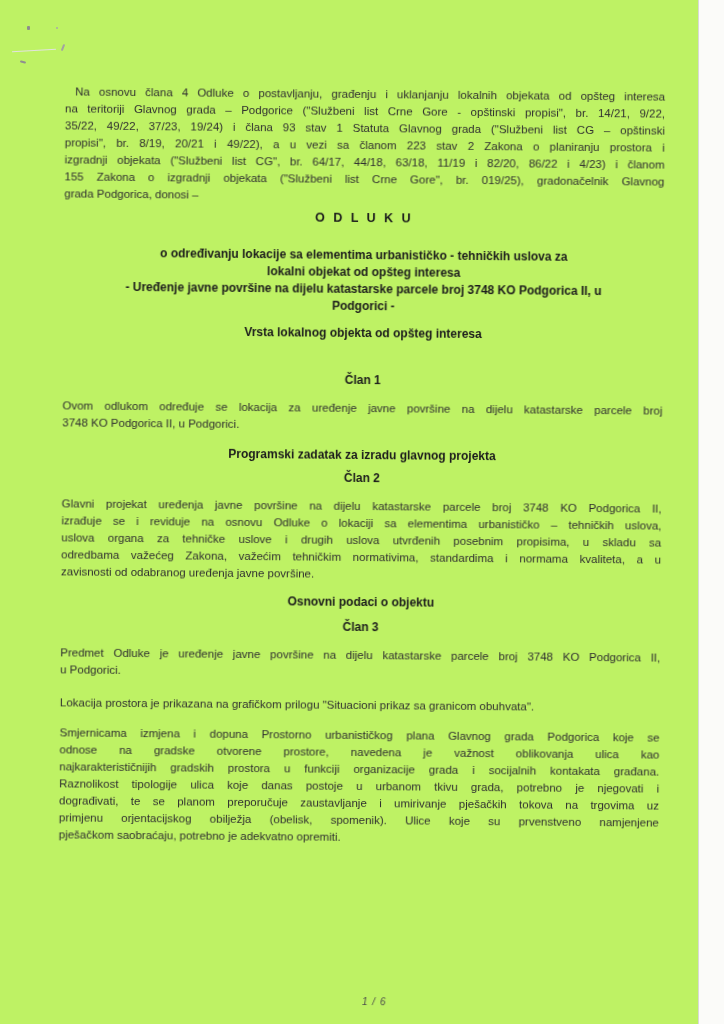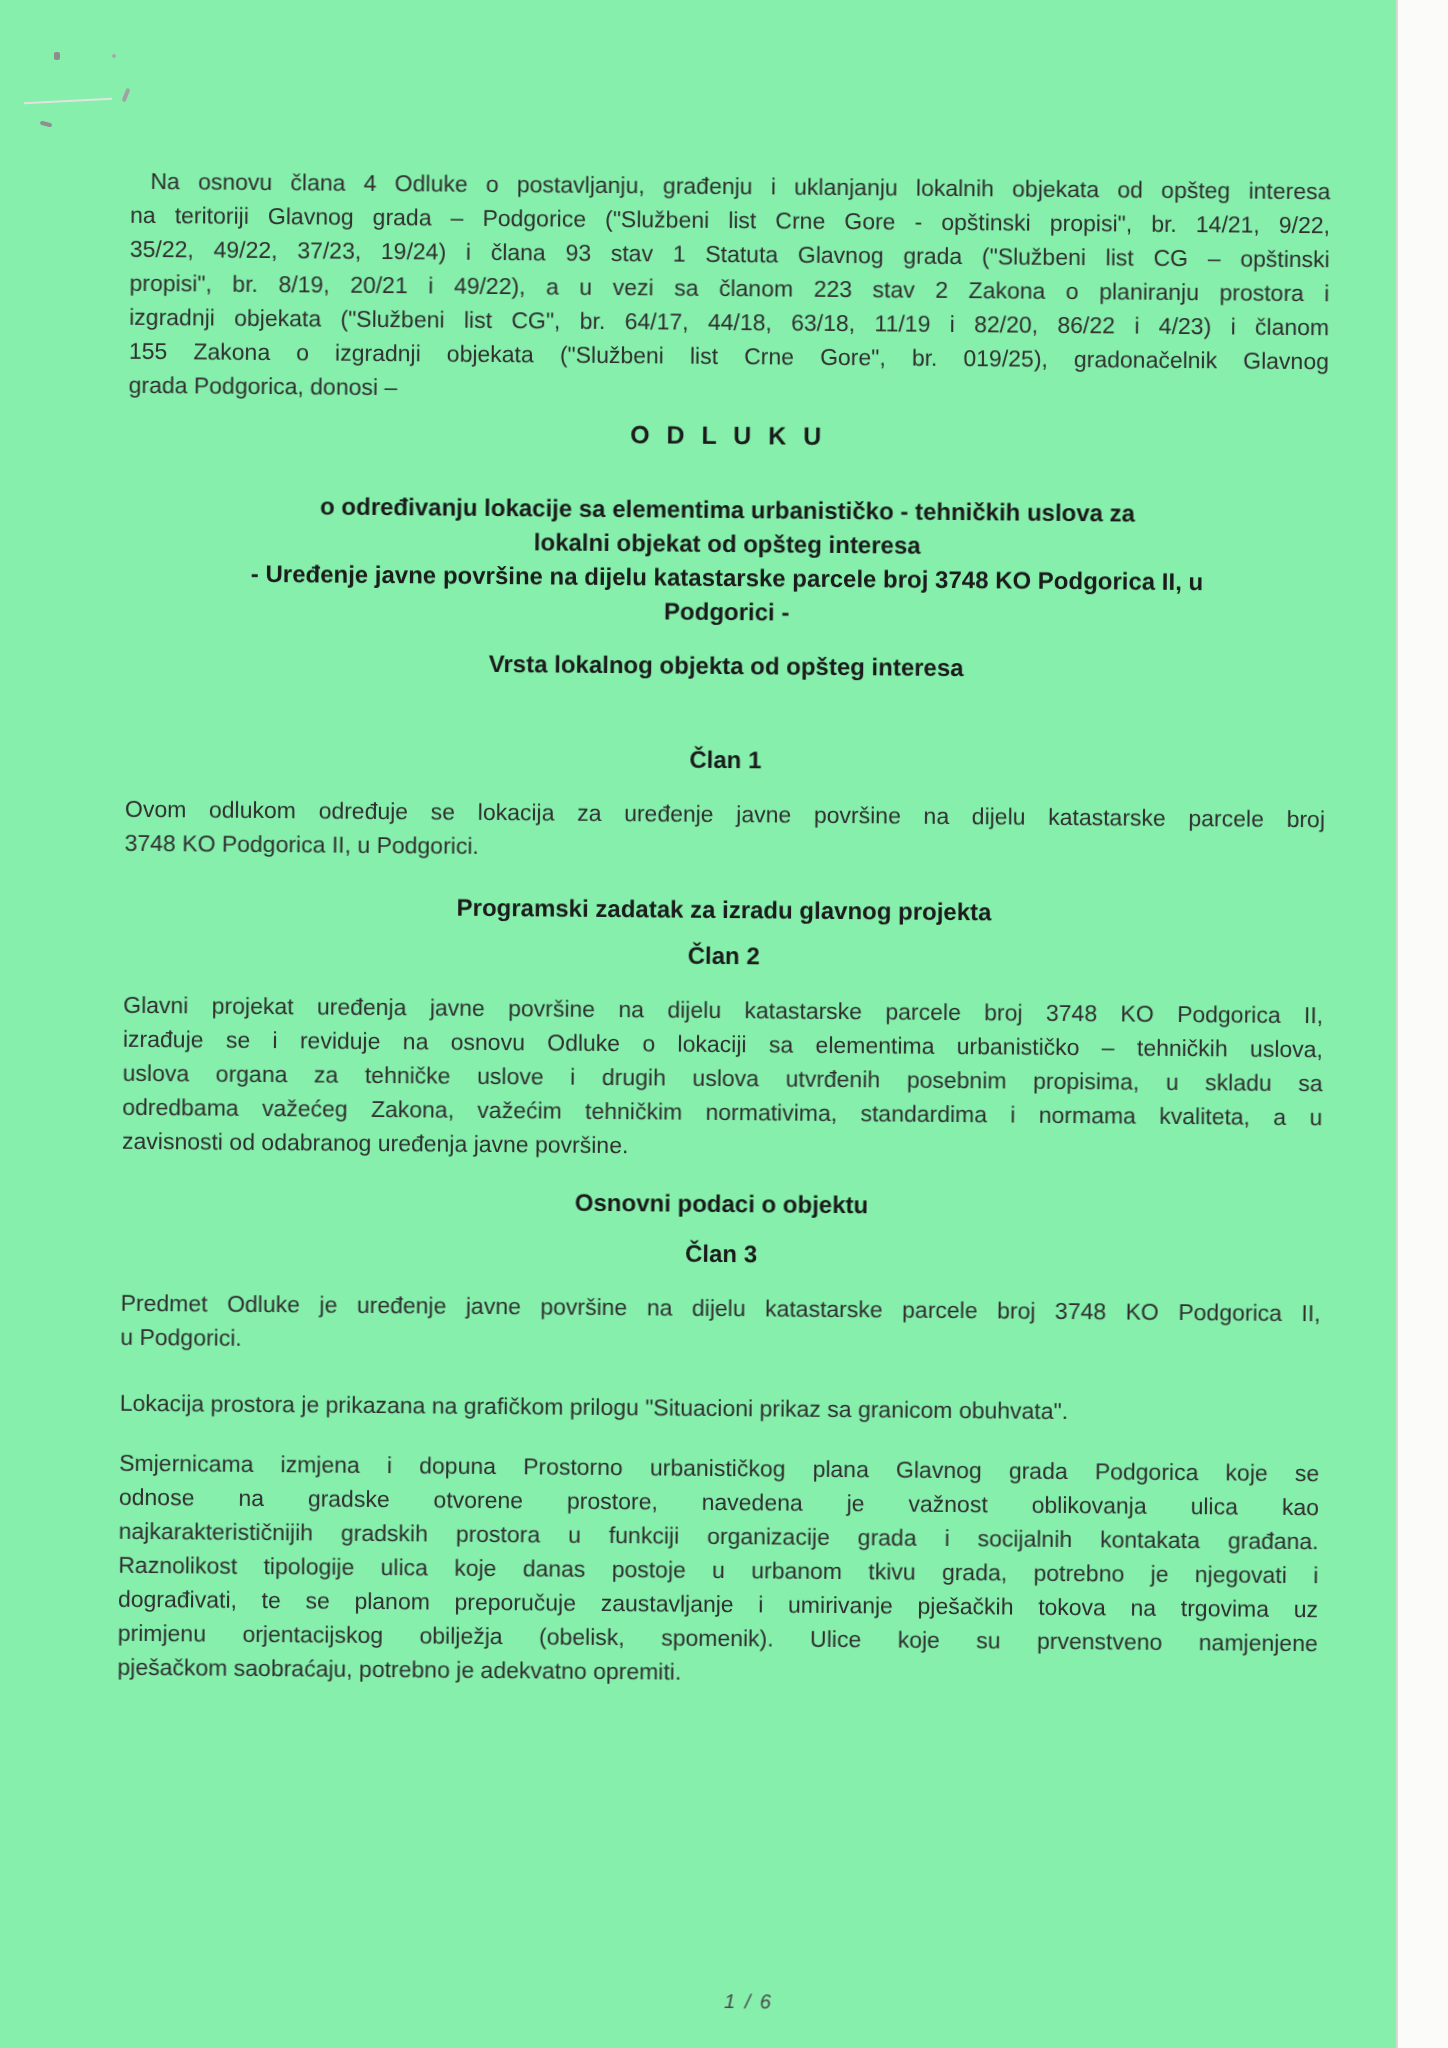--- a/index.html
+++ b/index.html
@@ -10,21 +10,21 @@
   body {
     width: 724px;
     height: 1024px;
     overflow: hidden;
     font-family: "Liberation Sans", "DejaVu Sans", sans-serif;
     position: relative;
   }
   .page {
     position: absolute;
     inset: 0;
-    background: #86efac;
+    background: #bef264;
   }
   
   .scan-edge {
     position: absolute;
     top: 0;
     right: 25px;
     width: 1px;
     height: 100%;
     background: #d8d8d5;
   }

